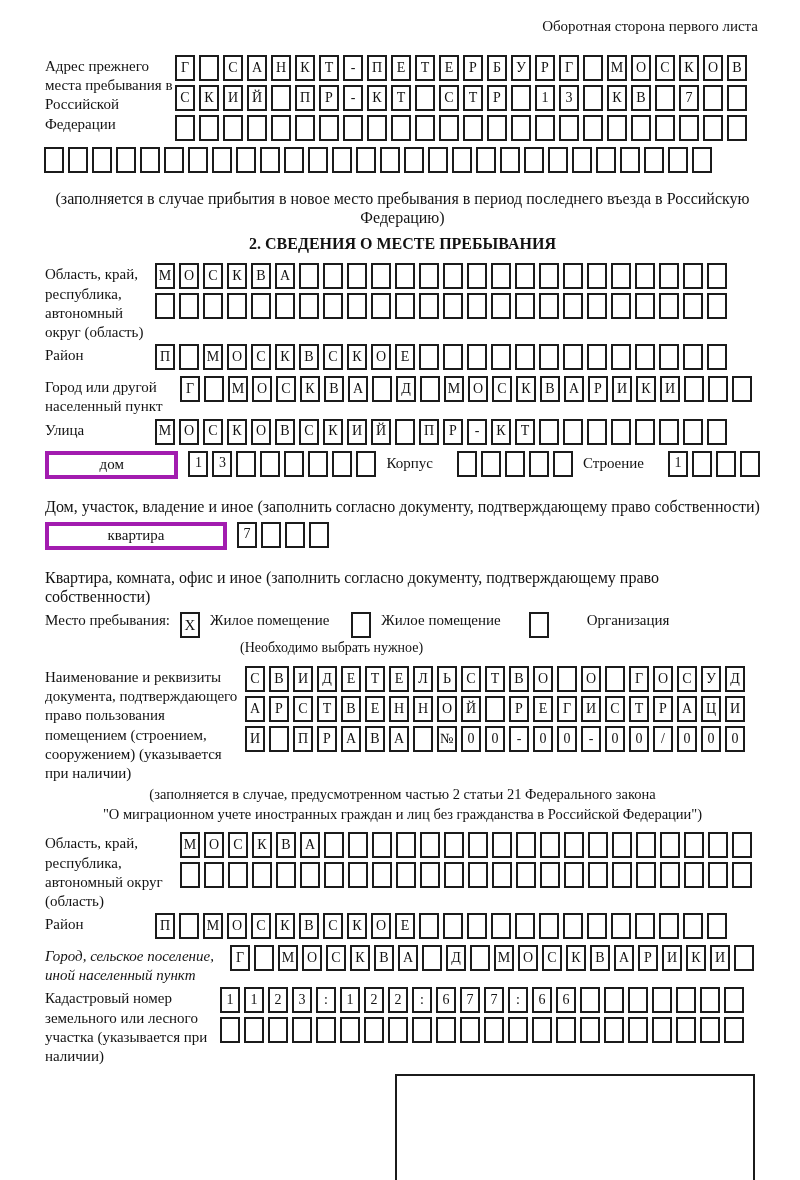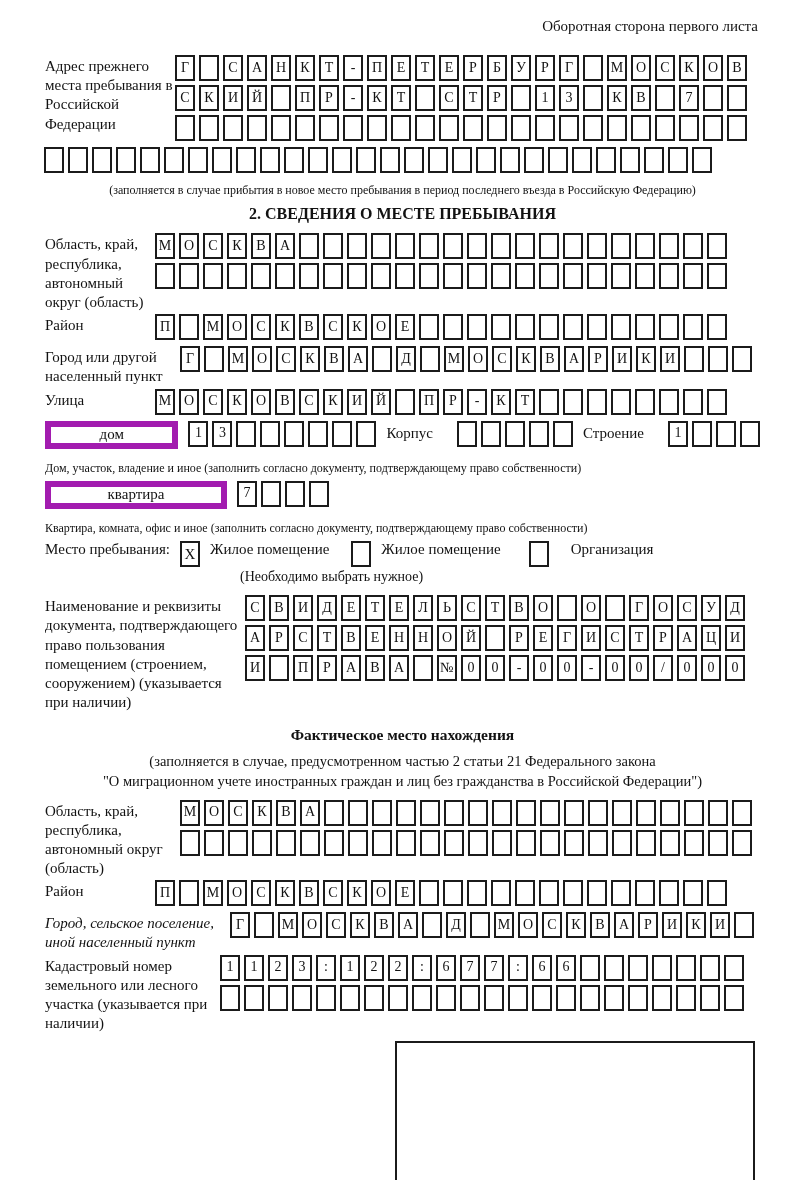--- a/index.html
+++ b/index.html
@@ -24,28 +24,28 @@
 
   .cellrow { display: flex; gap: 4px; margin-bottom: 4px; }
   .cell {
     width: 20px; height: 26px; flex: 0 0 20px;
     border: 2px solid #1b1b1b;
     display: inline-flex; align-items: center; justify-content: center;
     font-size: 14px; line-height: 1; padding-bottom: 1px;
   }
   .fullrow { margin-left: -1px; }
 
-  .caption { font-size: 12px; line-height: 1.2; margin: 10px 0 6px; }
+  .caption { font-size: 16px; line-height: 1.2; margin: 16px 0 6px; }
   .center { text-align: center; }
 
   .sect-title { text-align: center; font-weight: bold; font-size: 16px; margin: 8px 0 10px; }
 
   .houserow { display: flex; align-items: flex-start; margin: 2px 0 2px; }
   .wbox {
-    height: 28px; border: 6px solid #a21caf;
+    height: 28px; border: 4px solid #a21caf;
     display: flex; align-items: center; justify-content: center;
     font-size: 15px;
   }
   .boxdom { width: 148px; margin-right: 10px; }
   .boxkv  { width: 182px; margin-right: 10px; text-align: right; }
   .inline-lbl { font-size: 15px; padding: 4px 24px 0 10px; }
 
   .resrow { display: flex; align-items: flex-start; margin: 6px 0 2px; font-size: 15px; }
   .resrow .checkbox {
     width: 20px; height: 26px; flex: 0 0 20px;
@@ -378,21 +378,21 @@
   </div>
   <div class="caption">Квартира, комната, офис и иное (заполнить согласно документу, подтверждающему право собственности)</div>
 
   <div class="resrow">
     <span>Место пребывания:</span>
     <span class="checkbox">X</span>
     <span>Жилое помещение</span>
     <span class="checkbox" style="margin-left:22px"></span>
     <span>Жилое помещение</span>
     <span class="checkbox" style="margin-left:28px"></span>
-    <span style="margin-left:12px">Организация</span>
+    <span style="margin-left:28px">Организация</span>
   </div>
   <div class="resnote">(Необходимо выбрать нужное)</div>
 
   <div class="frow">
     <div class="lbl w200">Наименование и реквизиты документа, подтверждающего право пользования помещением (строением, сооружением) (указывается при наличии)</div>
     <div>
       <div class="cellrow">
           <span class="cell">С</span>
           <span class="cell">В</span>
           <span class="cell">И</span>
@@ -457,21 +457,20 @@
           <span class="cell">0</span>
           <span class="cell">0</span>
           <span class="cell">/</span>
           <span class="cell">0</span>
           <span class="cell">0</span>
           <span class="cell">0</span>
         </div>
     </div>
   </div>
 
-  <div class="subtitle">Фактическое место нахождения</div>
   <div class="note-wrap">
     <div class="note-line">(заполняется в случае, предусмотренном частью 2 статьи 21 Федерального закона</div>
     <div class="note-line">"О миграционном учете иностранных граждан и лиц без гражданства в Российской Федерации")</div>
   </div>
 
   <div class="frow">
     <div class="lbl w135">Область, край, республика, автономный округ (область)</div>
     <div>
       <div class="cellrow">
           <span class="cell">М</span>

